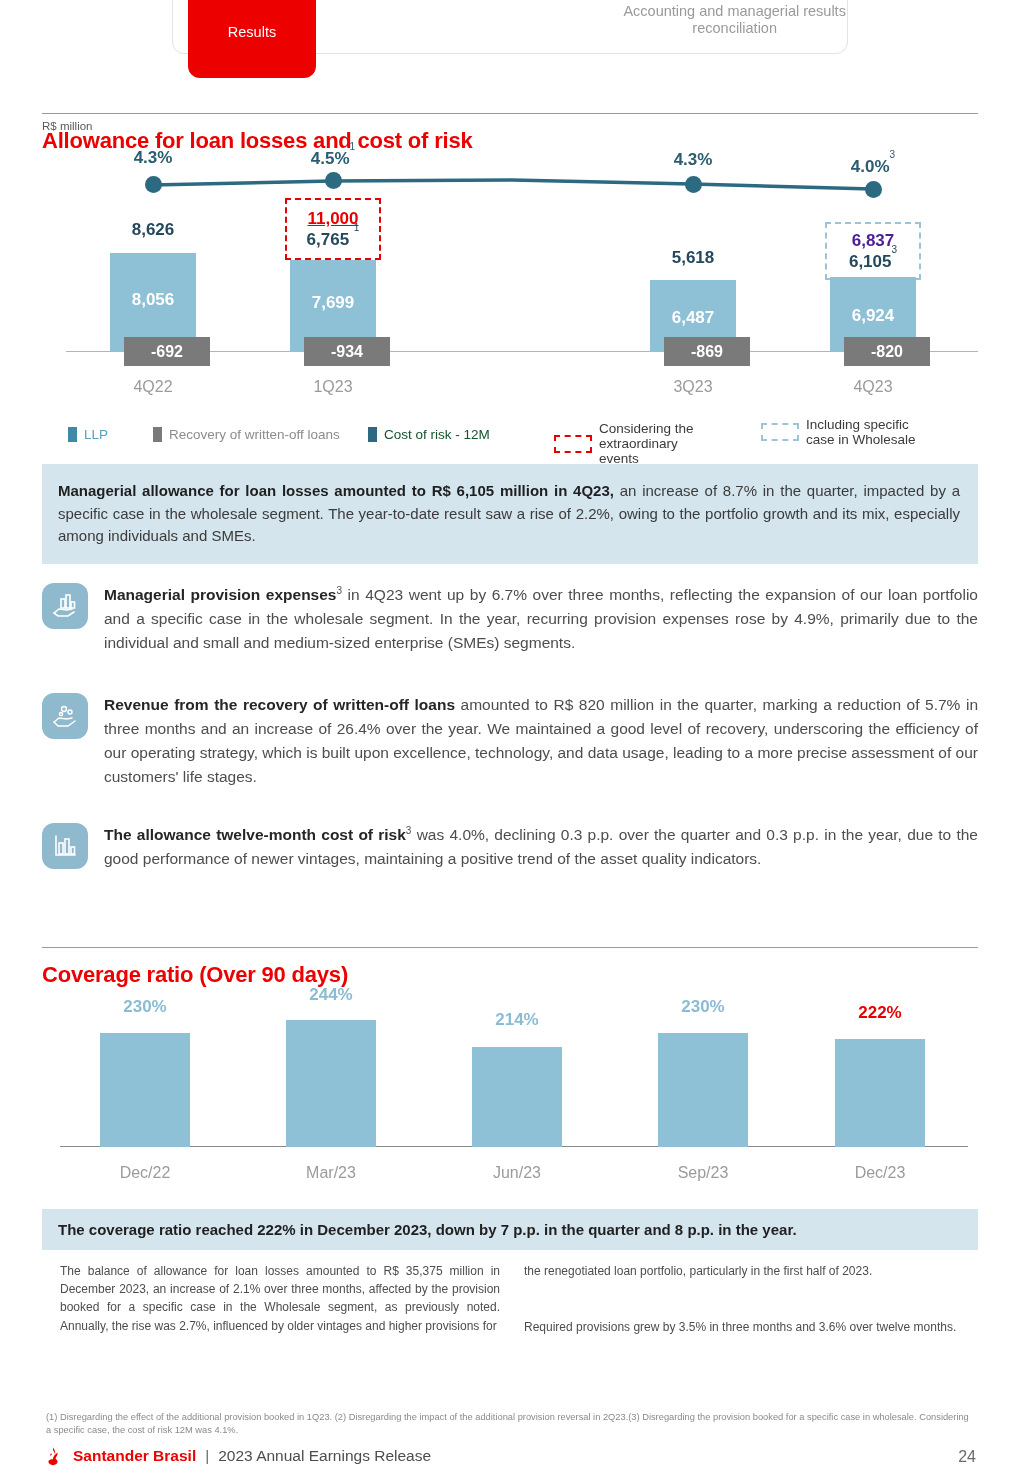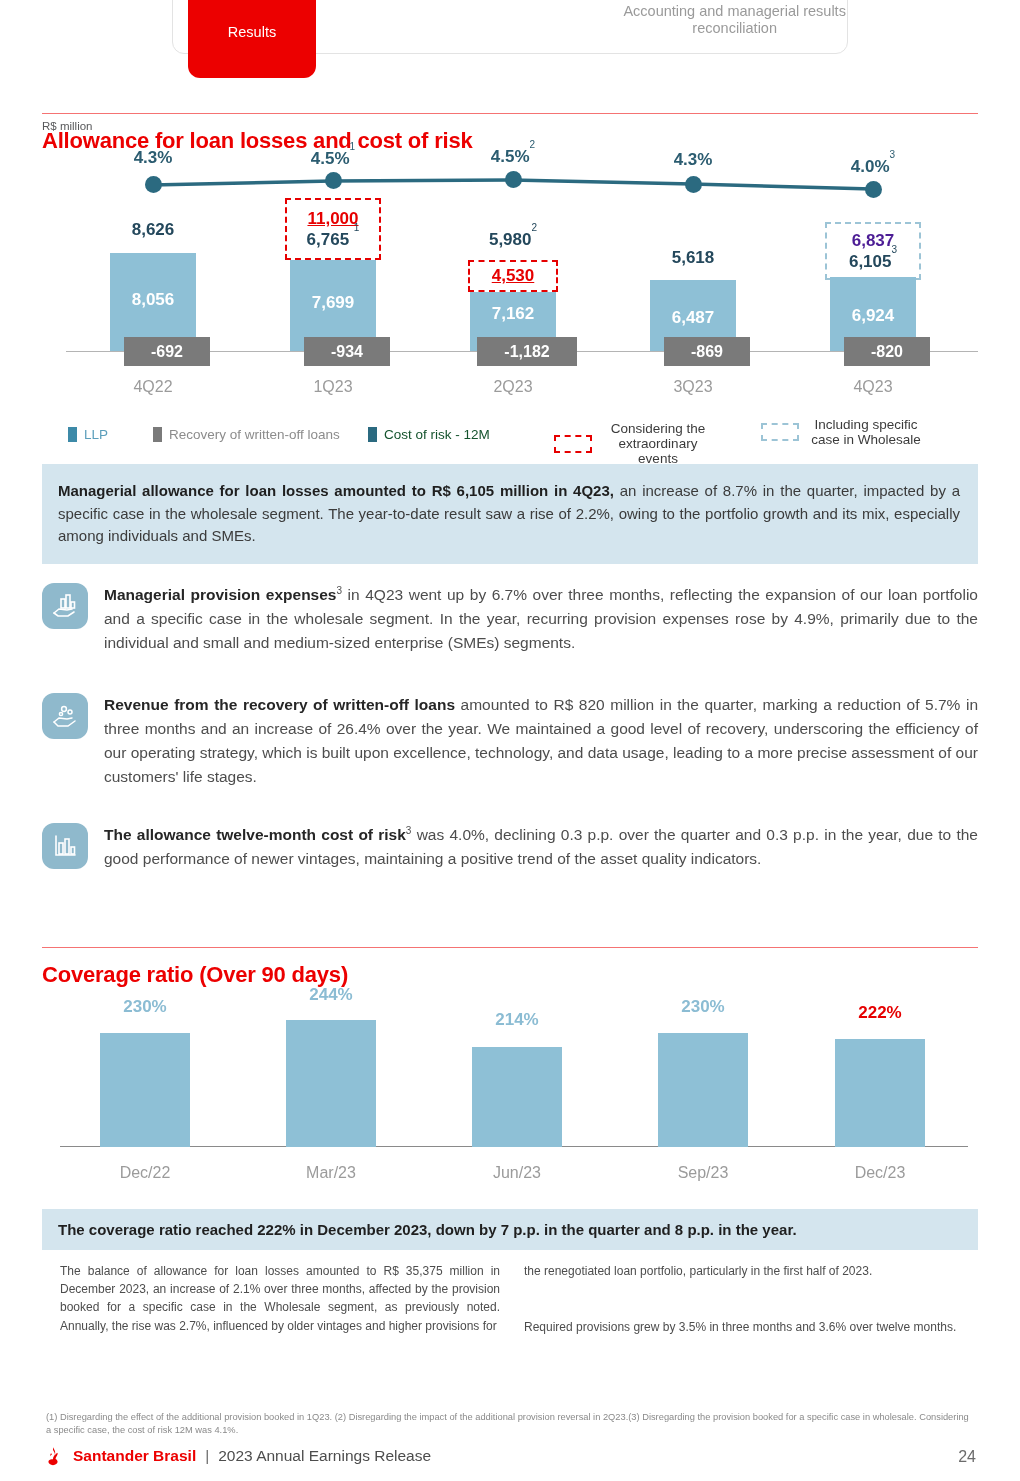--- a/index.html
+++ b/index.html
@@ -113,21 +113,21 @@
   .dashbox-blue .l1 { font-size: 17px; font-weight: bold; color: #4c1d95; }
   .dashbox-blue .l2 { font-size: 17px; font-weight: bold; color: #24485c; }
   .dashbox-blue .l2 sup { font-size: 10px; font-weight: normal; top:-7px; position: relative;}
 
   
   .legend { position: absolute; left: 46px; top: 421px; width: 940px; height: 34px; }
   .lg { position: absolute; display: flex; align-items: center; gap: 7px; font-size: 13.5px; }
   .sw { width: 9px; height: 15px; display: inline-block; }
   .sw-dash-red { width: 38px; height: 18px; border: 2.5px dashed #e60000; }
   .sw-dash-blue { width: 38px; height: 18px; border: 2px dashed #9cc4d6; }
-  .lg-two { line-height: 1.12; text-align: center; }
+  .lg-two { line-height: 1.12; }
 
   
   .callout {
     position: absolute; left: 42px; width: 936px;
     background: #d4e5ee; color: #3b3b3b;
     padding: 16px 18px 16px 16px;
     font-size: 15px; line-height: 1.5; text-align: justify;
   }
   .callout b { color: #1f1f1f; }
 
@@ -212,33 +212,20 @@
         <div class="l1">11,000</div>
         <div class="l2"><span>6,765</span> <sup>1</sup></div>
       </div>
       <div class="bar-blue" style="top:120px;height:91px">
         <div class="val" style="top:33px">7,699</div>
       </div>
       <div class="bar-gray" style="top:197px;height:29px;margin-left:-29px">-934</div>
       <div class="xcat">1Q23</div>
     </div>
 
-    <div class="col" style="left:380px">
-      <div class="cor-label" style="top:6px"><span>4.5%</span><sup>2</sup></div>
-      <div class="dot" style="top:31px"></div>
-      <div class="bar-top-label" style="top:89px"><span>5,980</span><sup>2</sup></div>
-      <div class="dashbox-red single" style="left:50%;margin-left:-45px;width:90px;top:120px;height:32px;z-index:3">
-        <div class="l1">4,530</div>
-      </div>
-      <div class="bar-blue" style="top:131px;height:80px">
-        <div class="val" style="top:33px">7,162</div>
-      </div>
-      <div class="bar-gray" style="top:197px;height:29px;margin-left:-36px;width:100px">-1,182</div>
-      <div class="xcat">2Q23</div>
-    </div>
 
     <div class="col" style="left:560px">
       <div class="cor-label" style="top:10px">4.3%</div>
       <div class="dot" style="top:36px"></div>
       <div class="bar-top-label" style="top:108px">5,618</div>
       <div class="bar-blue" style="top:140px;height:71px">
         <div class="val" style="top:28px">6,487</div>
       </div>
       <div class="bar-gray" style="top:197px;height:29px;margin-left:-29px">-869</div>
       <div class="xcat">3Q23</div>

